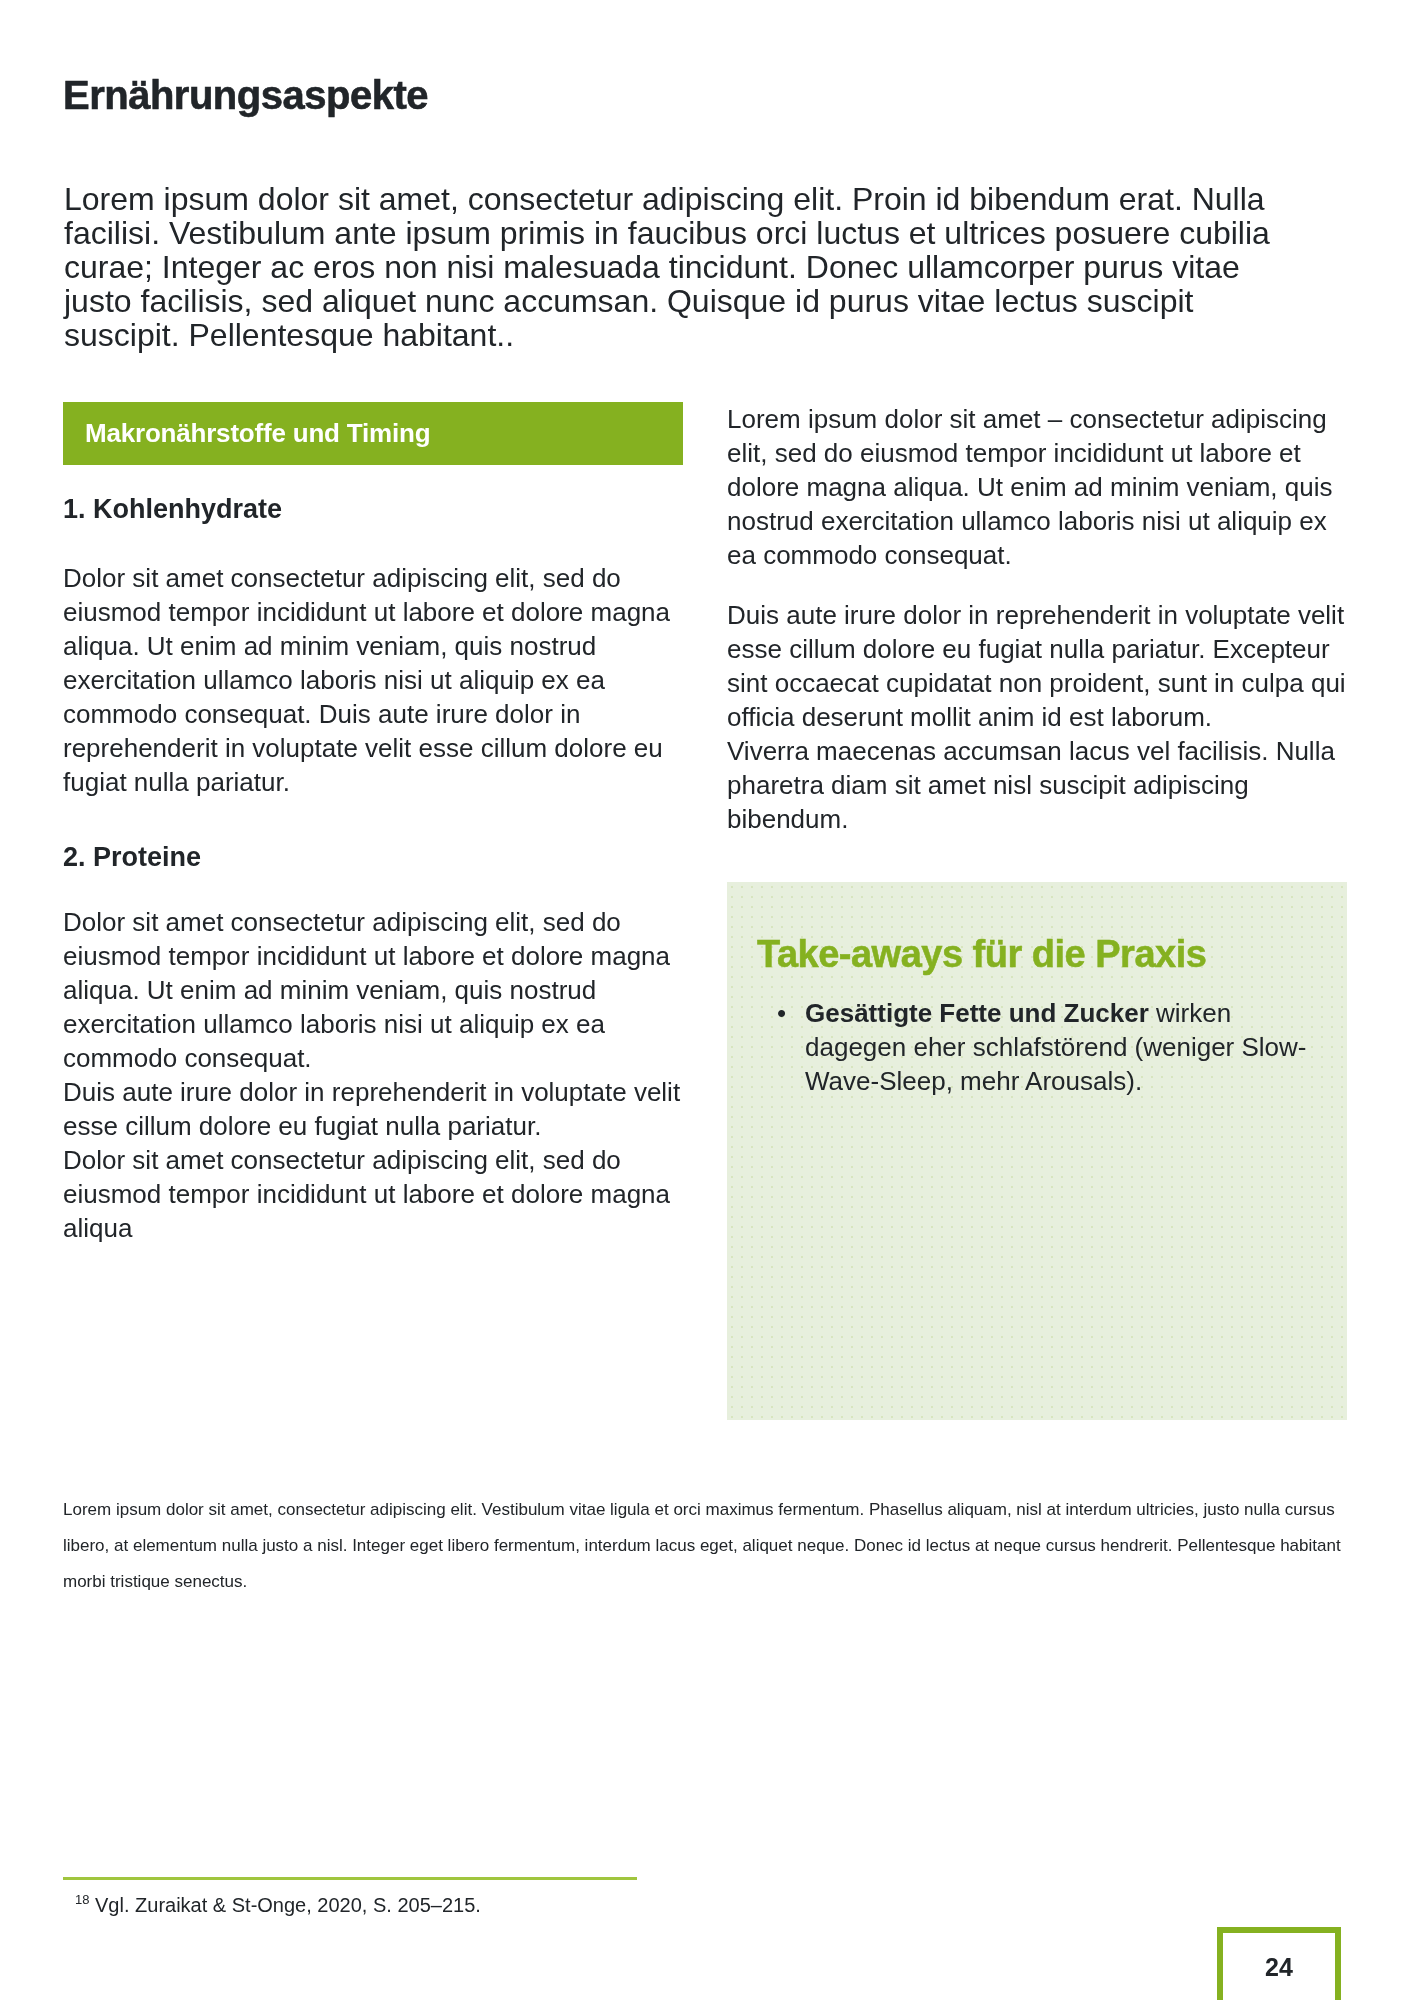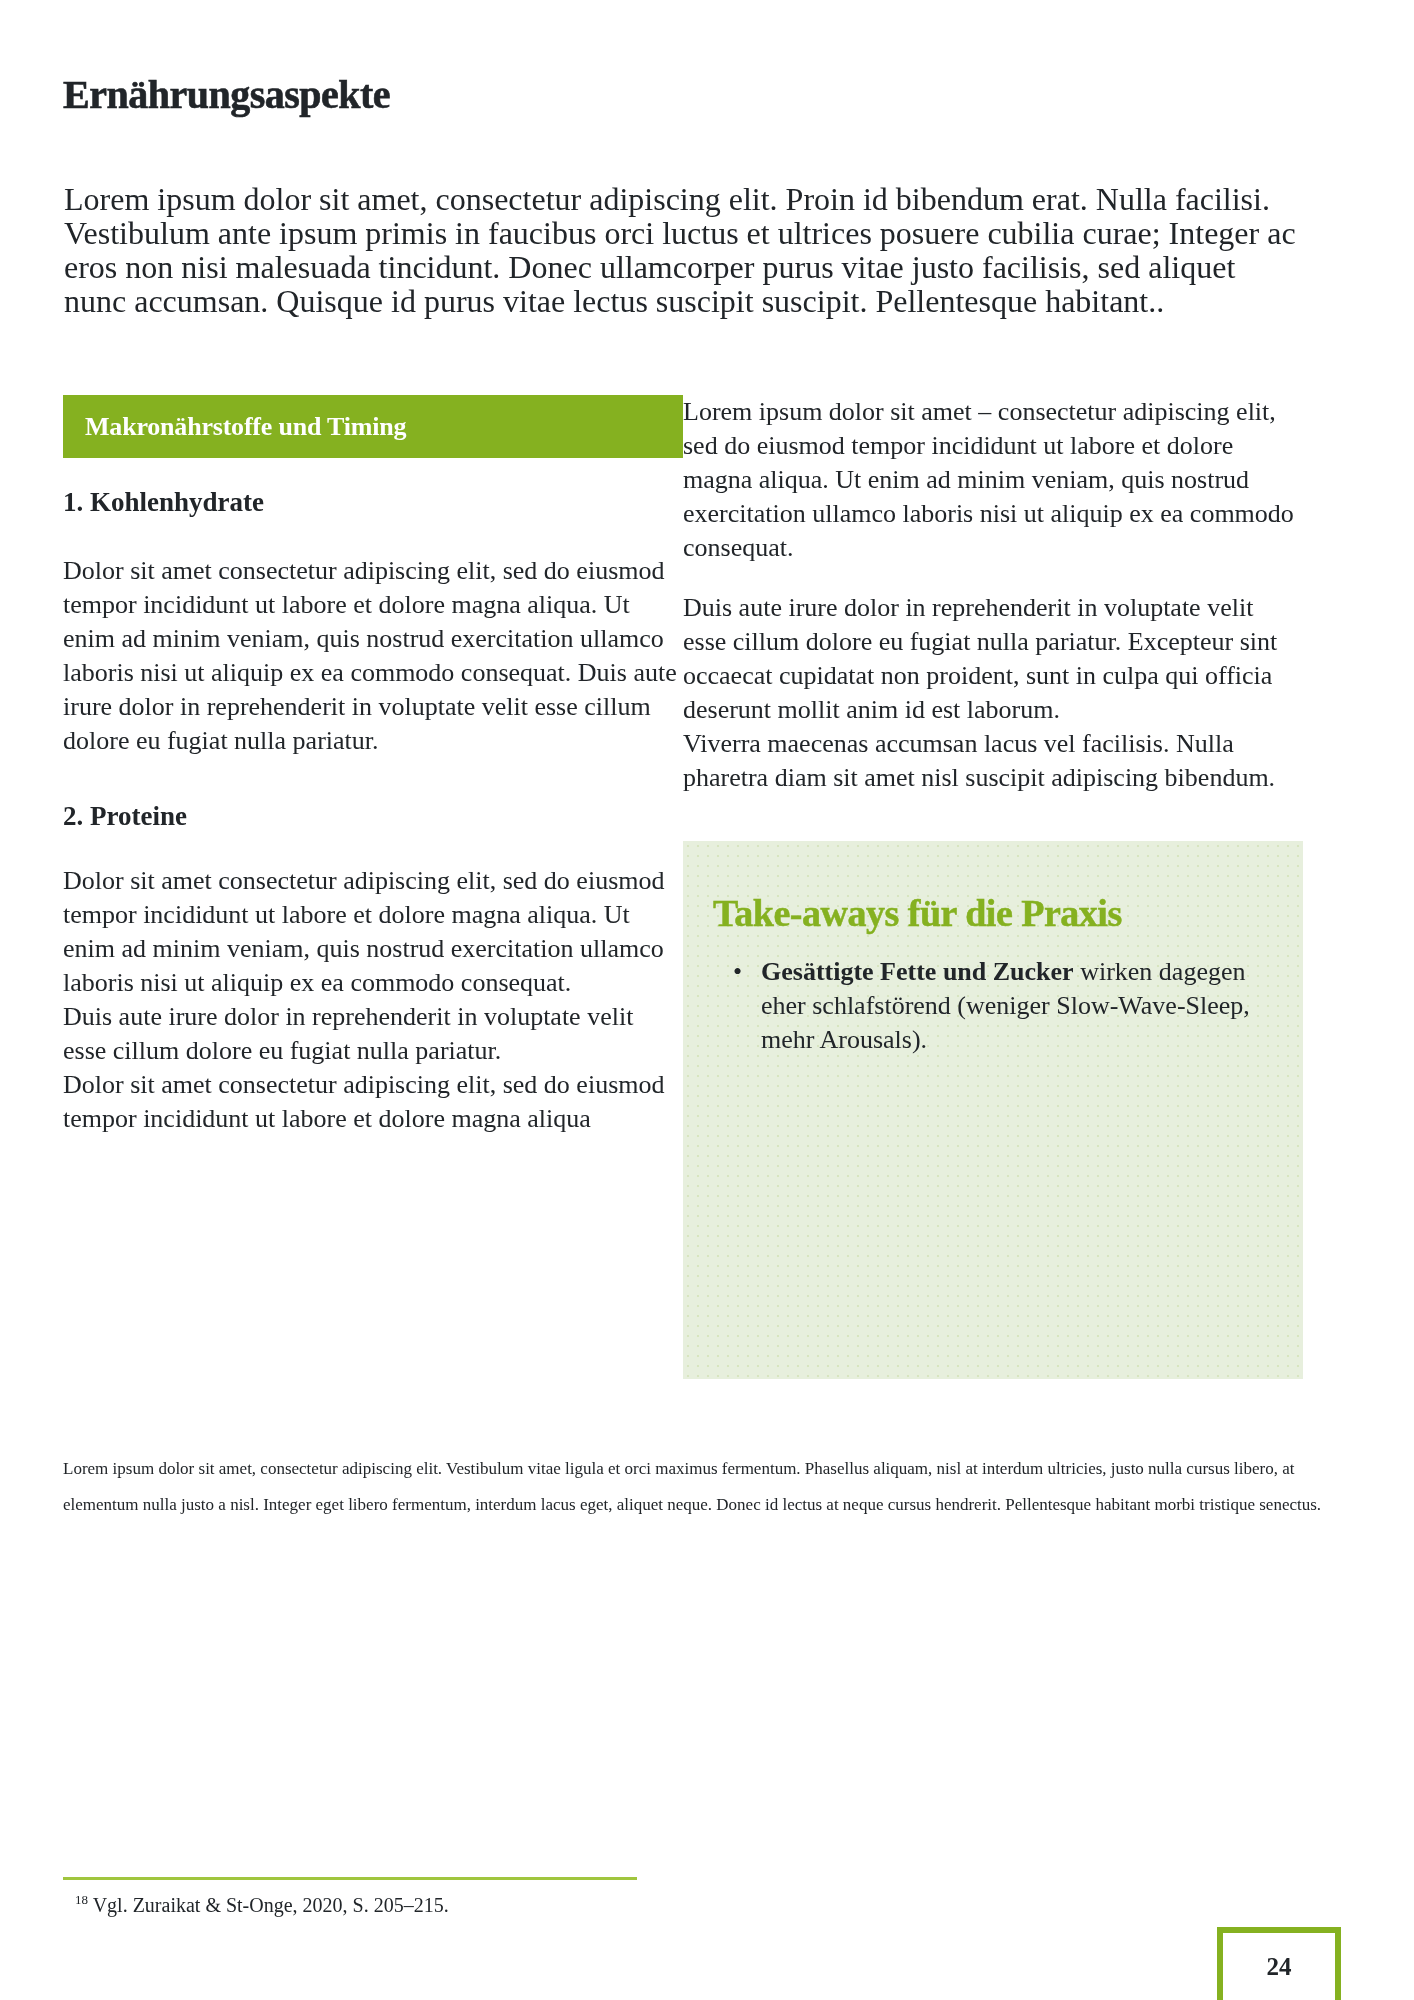--- a/index.html
+++ b/index.html
@@ -2,21 +2,21 @@
 <html><head>
 <meta charset="utf-8">
 <style>
   html,body { margin:0; padding:0; background:#ffffff; }
   .page {
     position: relative;
     width: 1414px;
     height: 2000px;
     background: #ffffff;
     overflow: hidden;
-    font-family: Liberation Serif, serif;
+    font-family: Liberation Sans, sans-serif;
     color: #212529;
     box-sizing: border-box;
     padding: 0 63px;
   }
   h1.title {
     margin: 0;
     padding-top: 72px;
     font-size: 40px;
     line-height: 46px;
     font-weight: 800;
@@ -25,21 +25,22 @@
   }
   p.intro {
     margin: 64px 0 0 1px;
     max-width: 1240px;
     font-size: 32px;
     line-height: 34px;
   }
   .columns {
     display: grid;
     grid-template-columns: 620px 620px;
-    margin-top: 77px;
+    column-gap: 44px;
+    margin-top: 50px;
   }
   .section-label {
     height: 63px;
     background: #85B120;
     color: #ffffff;
     display: flex;
     align-items: center;
     padding-left: 22px;
     box-sizing: border-box;
     font-size: 26px;

